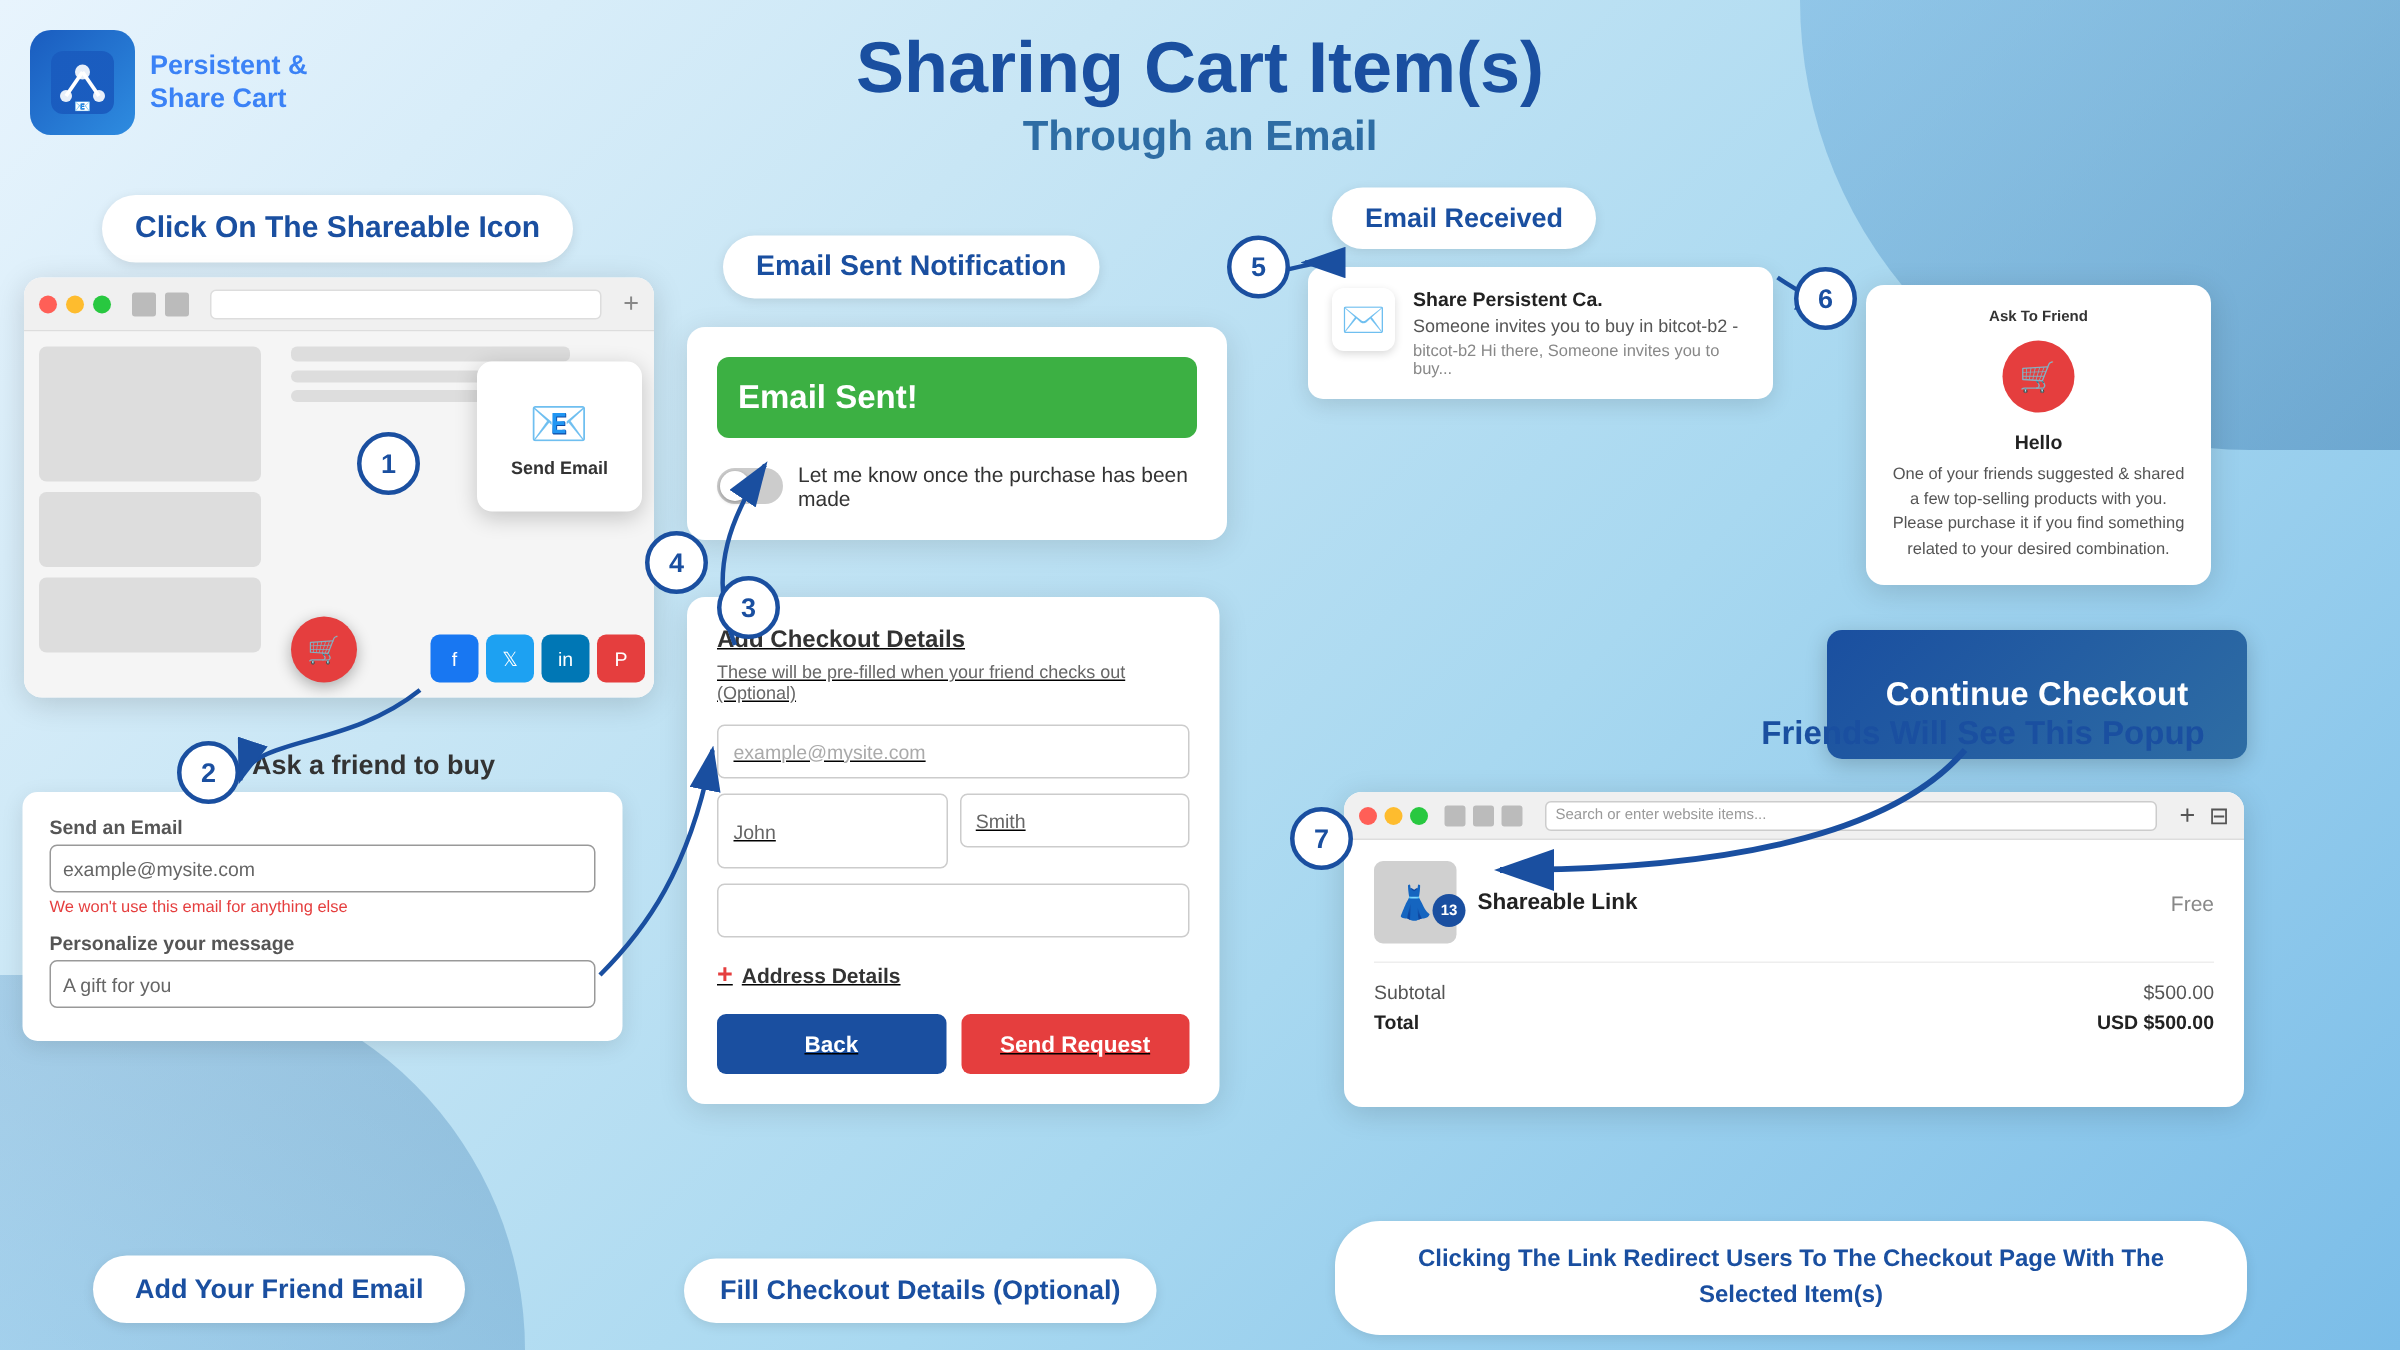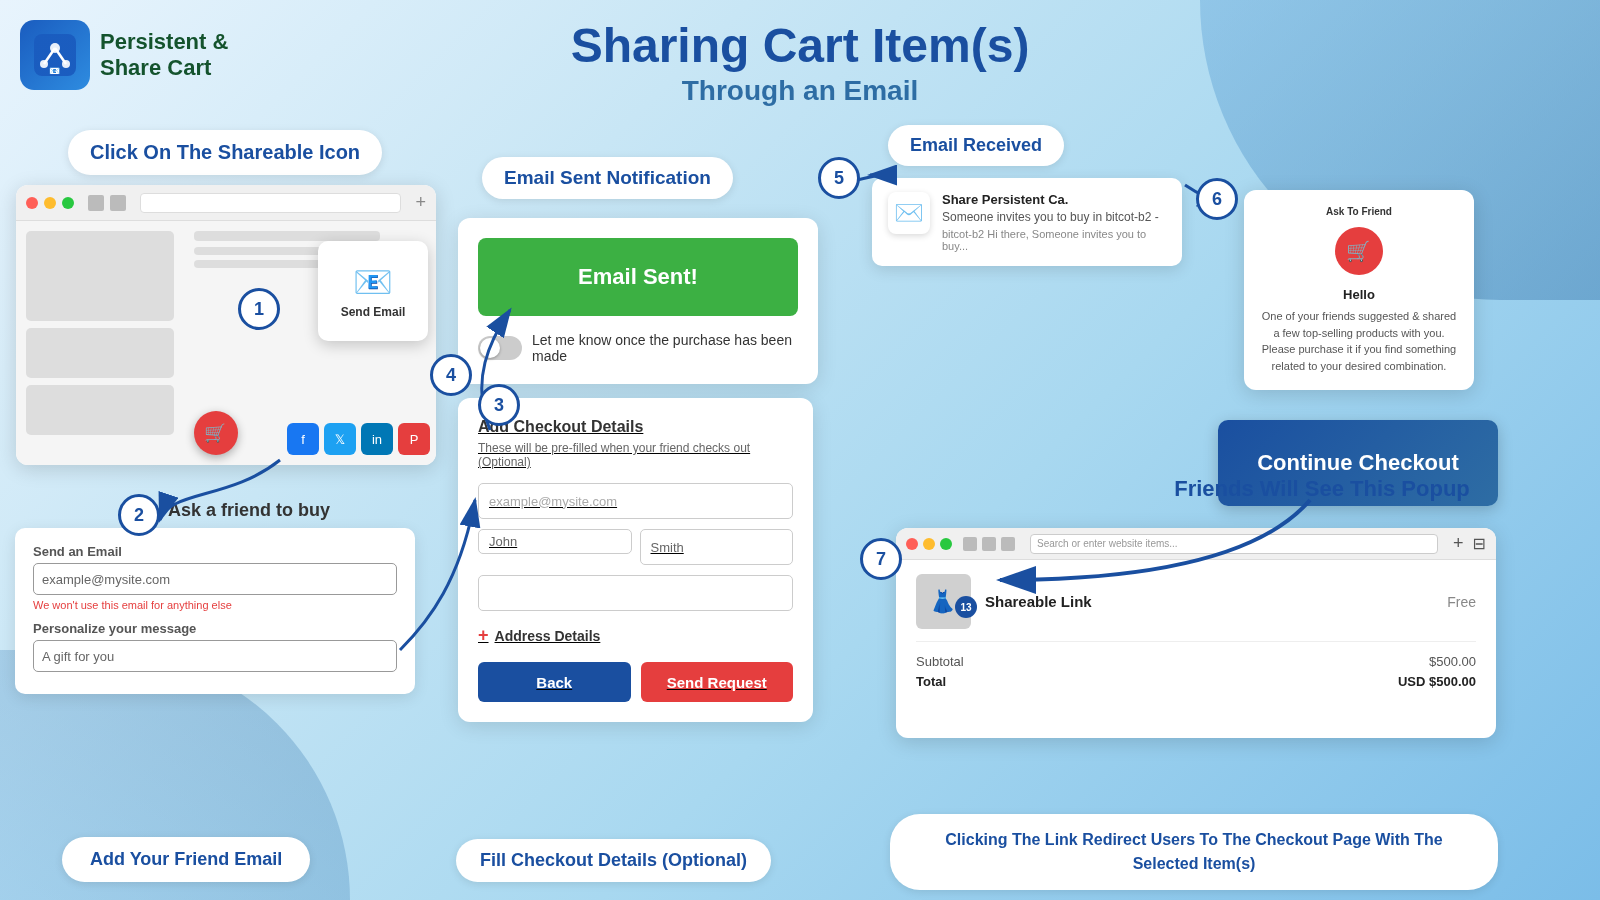--- a/index.html
+++ b/index.html
@@ -61,23 +61,23 @@
       width: 70px; height: 70px;
       background: linear-gradient(135deg, #1a5cbf, #2e8ce0);
       border-radius: 14px;
       display: flex;
       align-items: center;
       justify-content: center;
       color: white;
       font-size: 28px;
     }
     .logo-text {
-      font-size: 22px;
+      font-size: 18px;
       font-weight: 800;
-      color: #14532d;
+      color: #3b82f6;
       line-height: 1.2;
     }
     .browser-bar {
       height: 36px;
       background: #f0f0f0;
       border-bottom: 1px solid #ddd;
       display: flex;
       align-items: center;
       padding: 0 10px;
       gap: 6px;
@@ -228,41 +228,41 @@
 
 <div class="step-num" style="left:430px; top:354px;">
   <span>4</span>
 </div>
 
 <div style="position:absolute;left:482px;top:157px;background:white;border-radius:30px;padding:10px 22px;font-size:19px;font-weight:800;color:#1a4fa0;box-shadow:0 2px 8px rgba(0,0,0,0.1);">
   <span>Email Sent Notification</span>
 </div>
 
 <div style="position:absolute;left:458px;top:218px;width:360px;background:white;border-radius:12px;box-shadow:0 4px 20px rgba(0,0,0,0.12);padding:20px;">
-  <div style="background:#3cb043;color:white;border-radius:8px;text-align:center;font-size:22px;font-weight:800;padding:26px;margin-bottom:16px;">Email Sent!</div>
+  <div style="background:#3cb043;color:white;border-radius:8px;font-size:22px;font-weight:800;padding:14px;margin-bottom:16px;">Email Sent!</div>
   <div style="display:flex;align-items:center;gap:10px;">
     <div style="width:44px;height:24px;background:#ccc;border-radius:12px;position:relative;flex-shrink:0;">
       <div style="position:absolute;left:2px;top:2px;width:20px;height:20px;background:white;border-radius:50%;box-shadow:0 1px 3px rgba(0,0,0,0.3);"></div>
     </div>
     <span style="font-size:14px;color:#333;">Let me know once the purchase has been made</span>
   </div>
 </div>
 
 <div class="step-num" style="left:478px; top:384px;">
   <span>3</span>
 </div>
 
 <div style="position:absolute;left:458px;top:398px;width:355px;background:white;border-radius:12px;box-shadow:0 4px 20px rgba(0,0,0,0.12);padding:20px;text-decoration:underline;">
   <div style="font-size:16px;font-weight:700;color:#333;margin-bottom:5px;">Add Checkout Details</div>
   <div style="font-size:12px;color:#666;margin-bottom:14px;">These will be pre-filled when your friend checks out (Optional)</div>
   <div style="width:100%;height:36px;border:1.5px solid #ccc;border-radius:5px;padding:0 10px;font-size:13px;color:#aaa;margin-bottom:10px;display:flex;align-items:center;">
     <span>example@mysite.com</span>
   </div>
   <div style="display:flex;gap:8px;margin-bottom:10px;">
-    <div style="flex:1;height:25px;border:1.5px solid #ccc;border-radius:5px;padding:0 10px;font-size:13px;color:#666;display:flex;align-items:center;">
+    <div style="flex:1;height:50px;border:1.5px solid #ccc;border-radius:5px;padding:0 10px;font-size:13px;color:#666;display:flex;align-items:center;">
       <span>John</span>
     </div>
     <div style="flex:1;height:36px;border:1.5px solid #ccc;border-radius:5px;padding:0 10px;font-size:13px;color:#666;display:flex;align-items:center;">
       <span>Smith</span>
     </div>
   </div>
   <div style="width:100%;height:36px;border:1.5px solid #ccc;border-radius:5px;margin-bottom:14px;"></div>
   <div style="display:flex;align-items:center;gap:6px;font-size:14px;font-weight:700;color:#333;margin-bottom:16px;">
     <span style="color:#e53e3e;font-size:18px;font-weight:900;">+</span>
     <span>Address Details</span>

